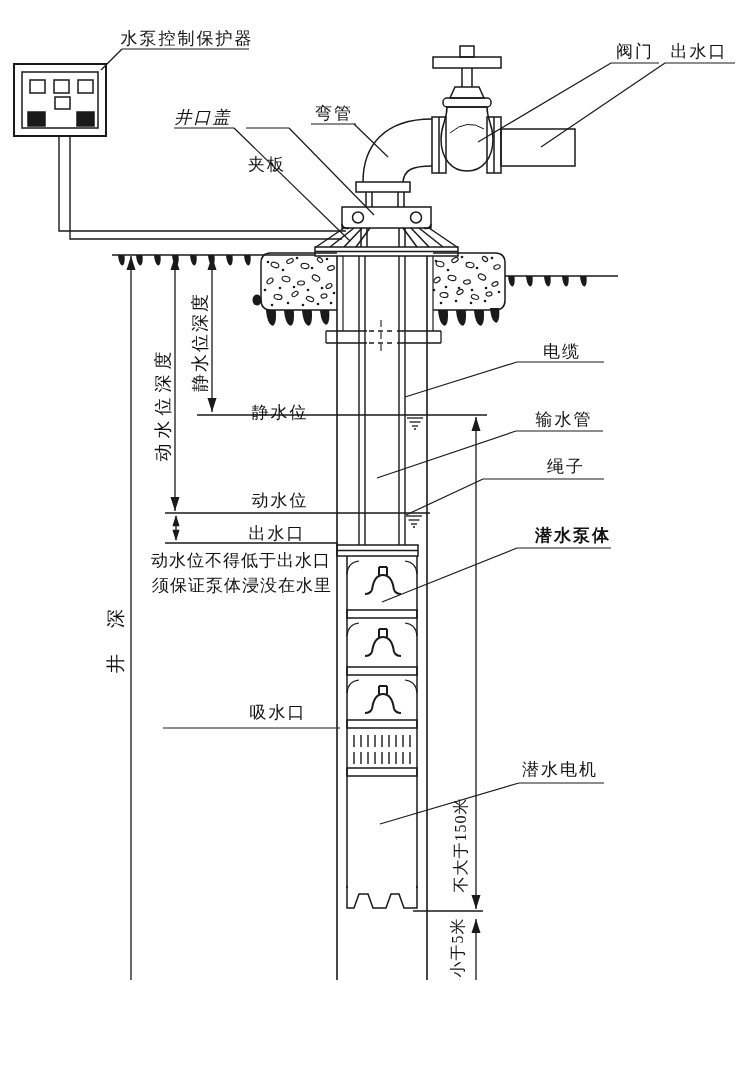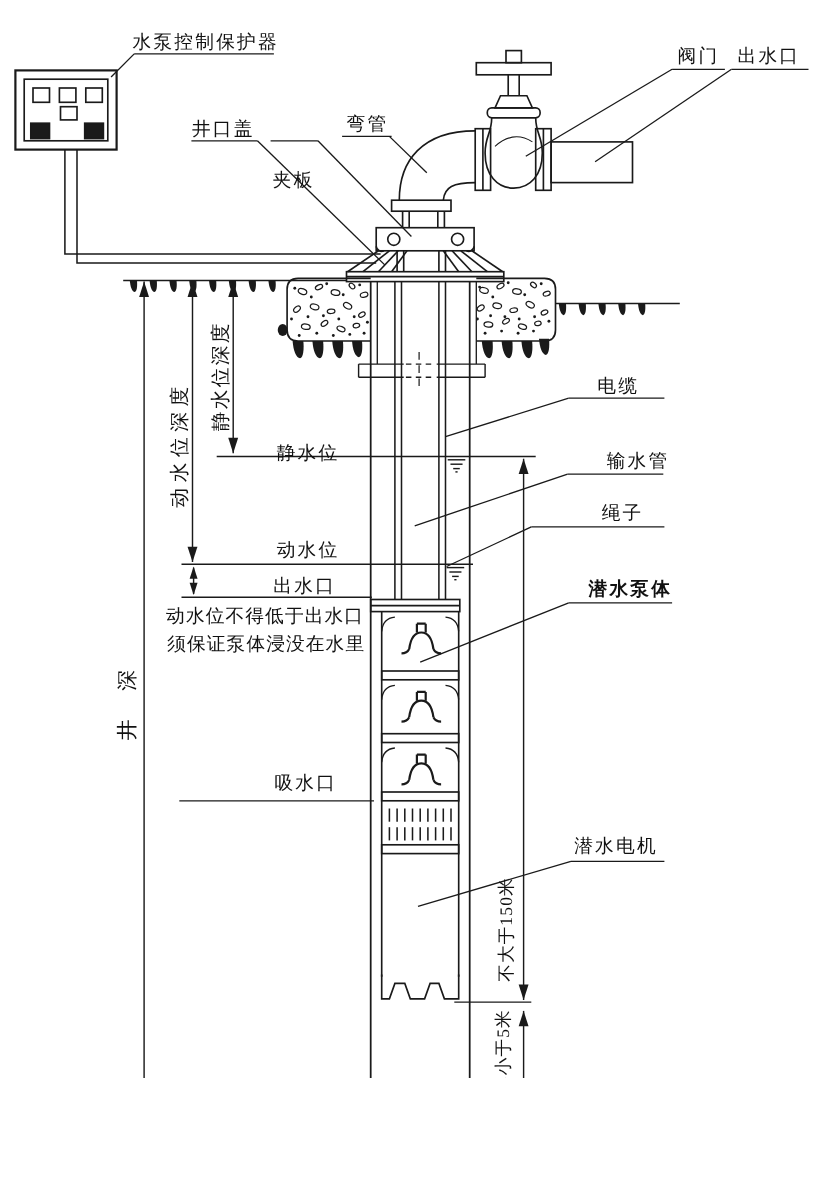--- a/index.html
+++ b/index.html
@@ -378,27 +378,27 @@
       <line x1="517" y1="548" x2="611" y2="548"></line>
           <line x1="517" y1="548" x2="382" y2="602"></line>
       <line x1="163" y1="728" x2="340" y2="728"></line>
       <line x1="519" y1="783" x2="604" y2="783"></line>
           <line x1="519" y1="783" x2="380" y2="824"></line>
     </g>
   </g>
 </svg>
 
 <div class="lbl" style="left:187px;top:38px;">水泵控制保护器</div>
-<div class="lbl" style="left:203px;top:117px;">井口盖</div>
+<div class="lbl" style="left:203px;top:117px;font-style:italic;">井口盖</div>
 <div class="lbl" style="left:267px;top:117px;margin-top:47px;">夹板</div>
 <div class="lbl" style="left:334px;top:113px;text-align:center;">弯管</div>
 <div class="lbl" style="left:635px;top:51px;">阀门</div>
 <div class="lbl" style="left:699px;top:51px;">出水口</div>
 <div class="lbl" style="left:562px;top:351px;">电缆</div>
-<div class="lbl" style="left:564px;top:419px;margin-left:16px;">输水管</div>
+<div class="lbl" style="left:564px;top:419px;">输水管</div>
 <div class="lbl" style="left:566px;top:466px;text-align:center;">绳子</div>
 <div class="lbl" style="left:573px;top:535px;font-weight:bold;">潜水泵体</div>
 <div class="lbl" style="left:278px;top:712px;">吸水口</div>
 <div class="lbl" style="left:560px;top:769px;">潜水电机</div>
 
 <div class="lbl" style="left:280px;top:402px;margin-top:10px;">静水位</div>
 <div class="lbl" style="left:280px;top:500px;">动水位</div>
 <div class="lbl" style="left:277px;top:533px;">出水口</div>
 
 <div class="lbl note" style="left:241px;top:560px;">动水位不得低于出水口</div>

